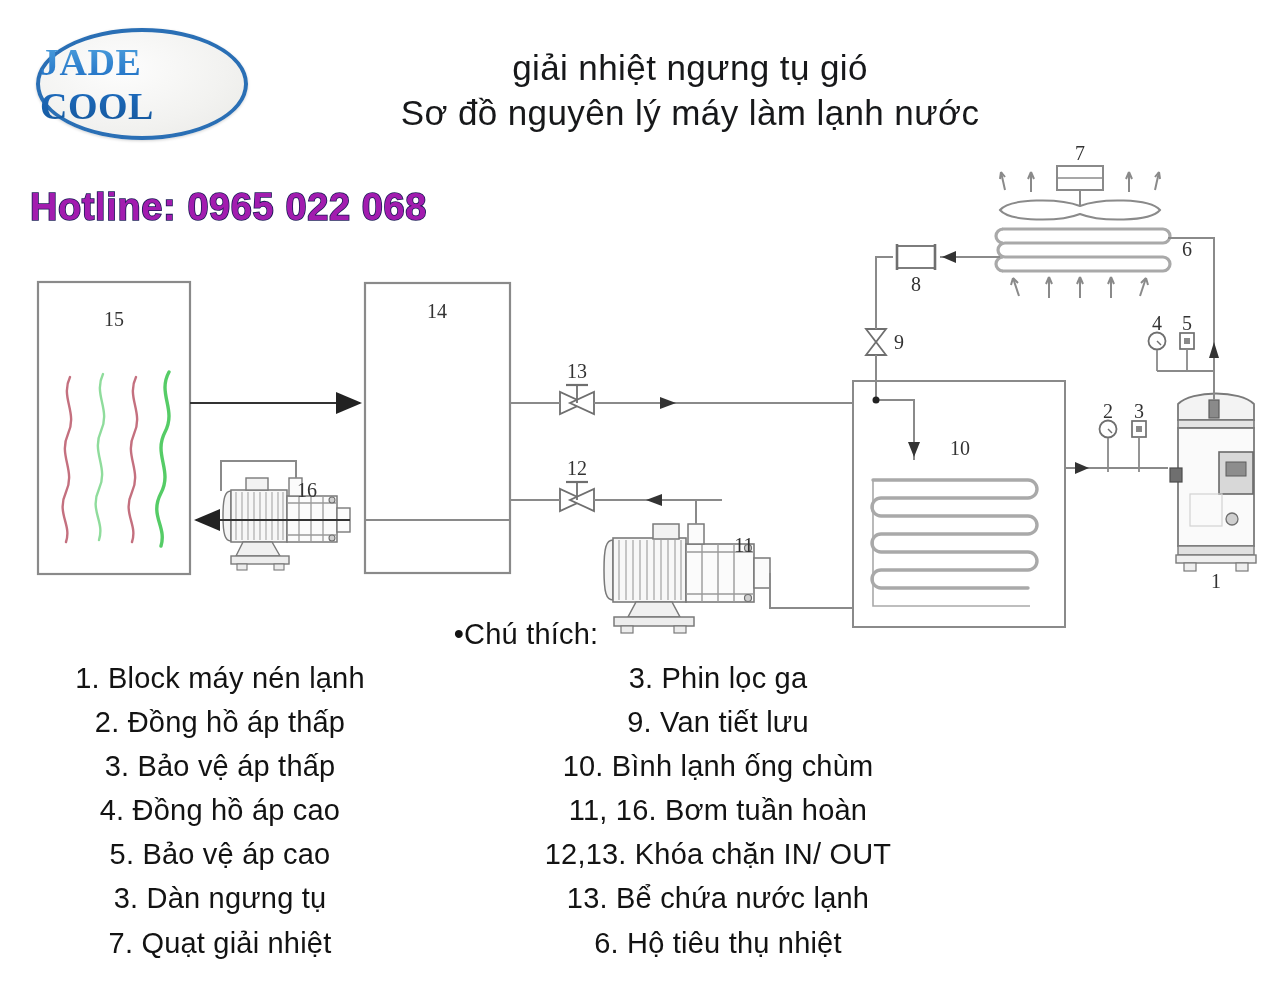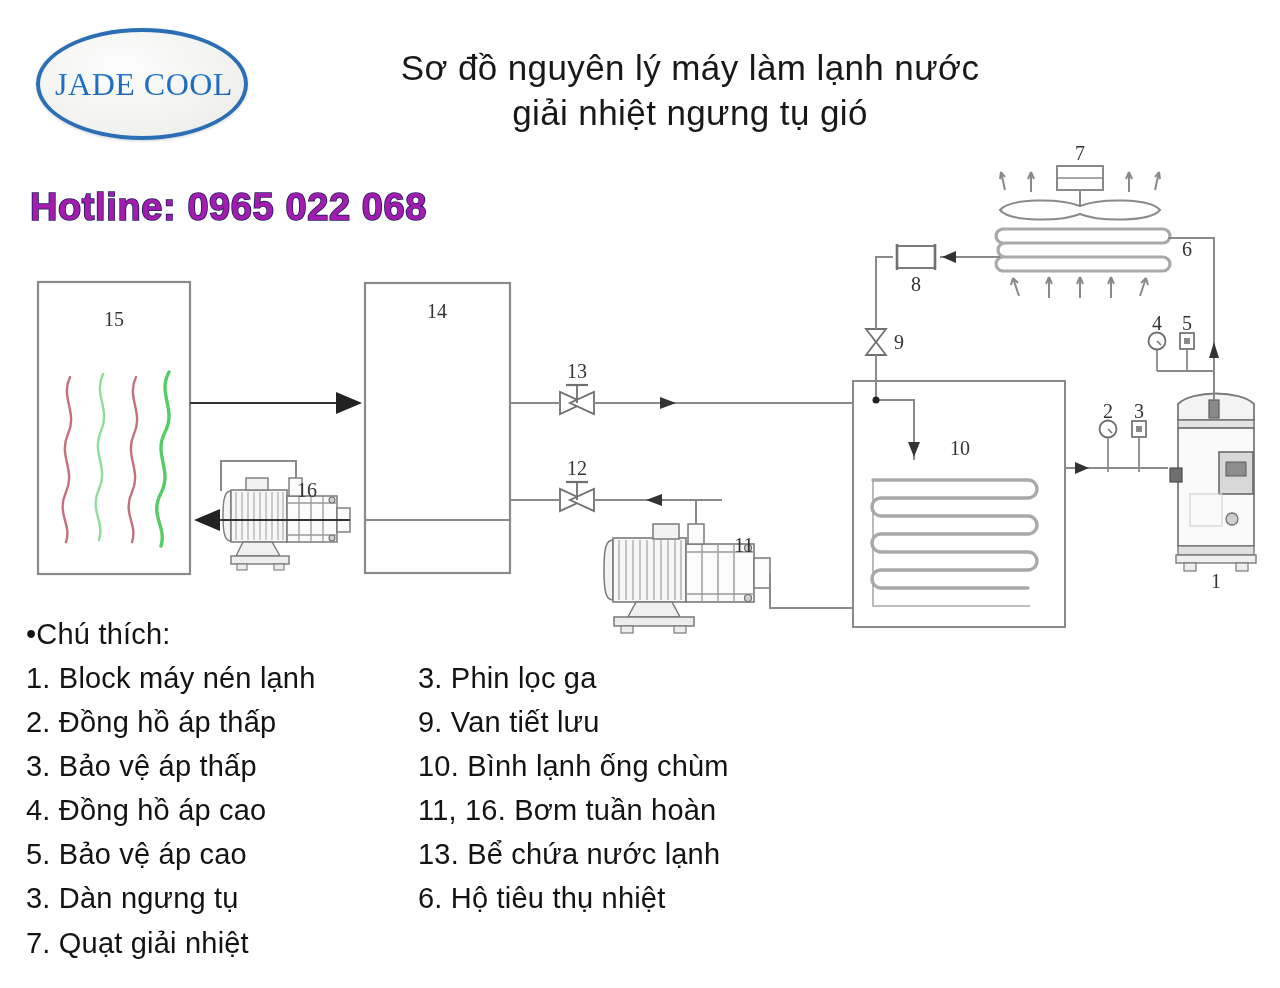--- a/index.html
+++ b/index.html
@@ -32,22 +32,22 @@
     border: 4px solid #2a6fb5;
     box-shadow: 0 1px 3px rgba(0,0,0,0.18);
   }
   #logo .word {
     position: absolute;
     inset: 0;
     display: flex;
     align-items: center;
     justify-content: center;
     font-family: "Liberation Serif", serif;
-    font-weight: normal;
-    font-size: 32px;
+    font-weight: bold;
+    font-size: 38px;
     letter-spacing: 0.5px;
     color: #1d6fc0;
     background: linear-gradient(180deg, #5fb4e8 0%, #1f6fc4 48%, #12508f 100%);
     -webkit-background-clip: text;
     background-clip: text;
     -webkit-text-fill-color: transparent;
     padding-left: 4px;
   }
 
   #title {
@@ -88,20 +88,21 @@
   
   #legend {
     position: absolute;
     left: 26px;
     top: 612px;
     width: 1000px;
     font-size: 29px;
     line-height: 1.52;
     color: #131313;
     letter-spacing: 0.2px;
+    text-align: center;
   }
   #legend .heading { font-size: 29px; }
   #legend .cols {
     display: flex;
     gap: 4px;
   }
   #legend .col-left { width: 388px; }
   #legend .col-right { width: 600px; }
   #legend .item { white-space: nowrap; }
 
@@ -113,22 +114,22 @@
 </style>
 </head>
 <body>
 
 <div id="logo">
   <div class="oval"></div>
   <div class="word">JADE COOL</div>
 </div>
 
 <div id="title">
+  <div>giải nhiệt ngưng tụ gió</div>
   <div>Sơ đồ nguyên lý máy làm lạnh nước</div>
-  <div>giải nhiệt ngưng tụ gió</div>
 </div>
 
 <div id="hotline">Hotline: 0965 022 068</div>
 
 <svg id="diagram" viewBox="0 0 1280 988" xmlns="http://www.w3.org/2000/svg">
   <defs>
     <marker id="arrR" markerWidth="12" markerHeight="10" refX="11" refY="5" orient="auto">
       <path d="M0,0 L12,5 L0,10 z" fill="#222"></path>
     </marker>
     <marker id="arrRg" markerWidth="11" markerHeight="9" refX="10" refY="4.5" orient="auto">
@@ -417,17 +418,18 @@
       <div class="item">4. Đồng hồ áp cao</div>
       <div class="item">5. Bảo vệ áp cao</div>
       <div class="item">3. Dàn ngưng tụ</div>
       <div class="item">7. Quạt giải nhiệt</div>
     </div>
     <div class="col-right">
       <div class="item">3. Phin lọc ga</div>
       <div class="item">9. Van tiết lưu</div>
       <div class="item">10. Bình lạnh ống chùm</div>
       <div class="item">11, 16. Bơm tuần hoàn</div>
+      <div class="item">12,13. Khóa chặn IN/ OUT</div>
       <div class="item">13. Bể chứa nước lạnh</div>
       <div class="item">6. Hộ tiêu thụ nhiệt</div>
     </div>
   </div>
 </div>
 
 </body></html>

